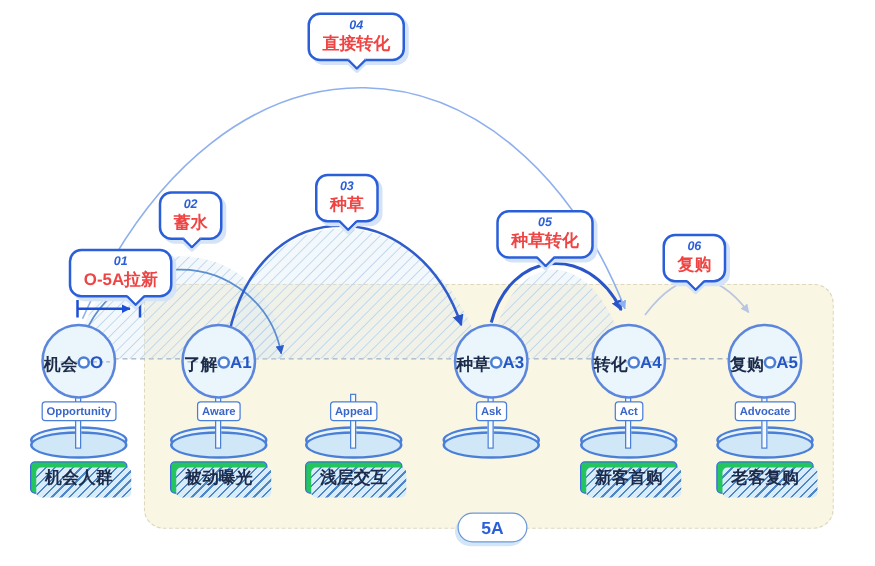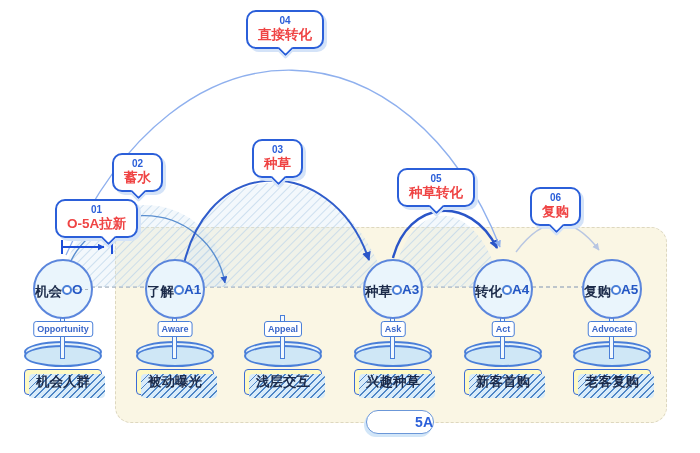--- a/index.html
+++ b/index.html
@@ -10,22 +10,22 @@
   }
   
   .panel{
     position:absolute;left:115px;top:227px;width:550px;height:194px;
     background:#faf6e4;border:1.5px dashed #ddd7bf;border-radius:16px;
     z-index:1;
   }
   .badge-5a{
     position:absolute;left:366px;top:410px;width:54px;height:22px;
     background:#ffffff;border:1.5px solid #6b97d8;border-radius:13px;
-    color:#2b5fd9;font-weight:bold;font-size:14px;line-height:22px;text-align:right;
-    box-shadow:-2px 3px 0 #d2e6f8;z-index:6;padding-left:12px;
+    color:#2b5fd9;font-weight:bold;font-size:14px;line-height:22px;text-align:center;
+    box-shadow:-2px 3px 0 #d2e6f8;z-index:6;
   }
   
   .arcs{position:absolute;left:0;top:0;z-index:2;}
   
   .node{position:absolute;top:259px;width:110px;height:135px;z-index:3;}
   .n0{left:8px}.n1{left:120px}.n2{left:228px}.n3{left:338px}.n4{left:448px}.n5{left:557px}
   .circle{
     position:absolute;left:25px;top:0;width:60px;height:60px;border-radius:50%;
     background:#eaf5fc;border:2px solid #5b86dc;box-sizing:border-box;
     display:flex;flex-direction:row;align-items:center;z-index:4;
@@ -52,44 +52,44 @@
   .base{
     position:absolute;left:16px;top:82px;width:78px;height:22px;border-radius:50%;
     background:#e7f3fb;border:2px solid #4a7fd8;box-sizing:border-box;z-index:1;
   }
   .base::after{
     content:'';position:absolute;left:-2px;right:-2px;top:2px;bottom:-6px;
     border:2px solid #4a7fd8;border-radius:50%;background:#cfe7f6;z-index:-1;
   }
   .bottom-box{
     position:absolute;left:50%;top:110px;transform:translateX(-50%);
-    background:#fef9c3;border:1.5px solid #3a6bd8;border-radius:4px;
+    background:#22c55e;border:1.5px solid #3a6bd8;border-radius:4px;
     font-size:13.5px;font-weight:bold;color:#1c2b4a;
     padding:3px 11px;white-space:nowrap;z-index:2;
   }
   .bottom-box::after{
     content:'';position:absolute;z-index:-1;left:4px;top:4px;right:-4px;bottom:-4px;
     border-radius:4px;
     background:repeating-linear-gradient(135deg,#4f86c6 0,#4f86c6 1.3px,#d9ecfa 1.3px,#d9ecfa 5px);
   }
   
   .bubble{
     position:absolute;background:#ffffff;border:2px solid #2b5fd9;border-radius:10px;
     padding:2px 10px 4px;text-align:center;box-shadow:3px 3px 0 #d4e3f8;z-index:5;
   }
-  .bubble .num{font-size:10px;font-weight:bold;color:#2b5fd9;line-height:13px;}
+  .bubble .num{font-size:10px;font-weight:bold;color:#2b5fd9;line-height:13px;font-style:italic;}
   .bubble .lbl{font-size:13.5px;font-weight:bold;color:#ef4444;line-height:16px;white-space:nowrap;}
   .bubble::after{
     content:'';position:absolute;bottom:-6.5px;left:50%;margin-left:-5px;
     width:9px;height:9px;background:#ffffff;transform:rotate(45deg);
     border-right:2px solid #2b5fd9;border-bottom:2px solid #2b5fd9;
     border-bottom-right-radius:2px;box-shadow:2px 2px 0 #d4e3f8;
   }
   .c01{left:55px;top:199px}.c01::after{left:64%}
-  .c02{left:112px;top:153px}
+  .c02{left:127px;top:153px}
   .c03{left:252px;top:139px}
   .c04{left:246px;top:10px}
   .c05{left:397px;top:168px}
   .c06{left:530px;top:187px}
 </style>
 </head>
 <body>
 
 <div class="panel"></div>
 
@@ -170,21 +170,20 @@
 <div class="node n3">
   <div class="base"></div>
   <div class="stick"></div>
   <div class="sign">Ask</div>
   <div class="circle">
     <div class="dash-through"></div>
     <div class="node-title">种草</div>
     <div class="ring"></div>
     <div class="node-code">A3</div>
   </div>
-  <div class="bottom-box">兴趣种草</div>
 </div>
 
 <div class="node n4">
   <div class="base"></div>
   <div class="stick"></div>
   <div class="sign">Act</div>
   <div class="circle">
     <div class="dash-through"></div>
     <div class="node-title">转化</div>
     <div class="ring"></div>

